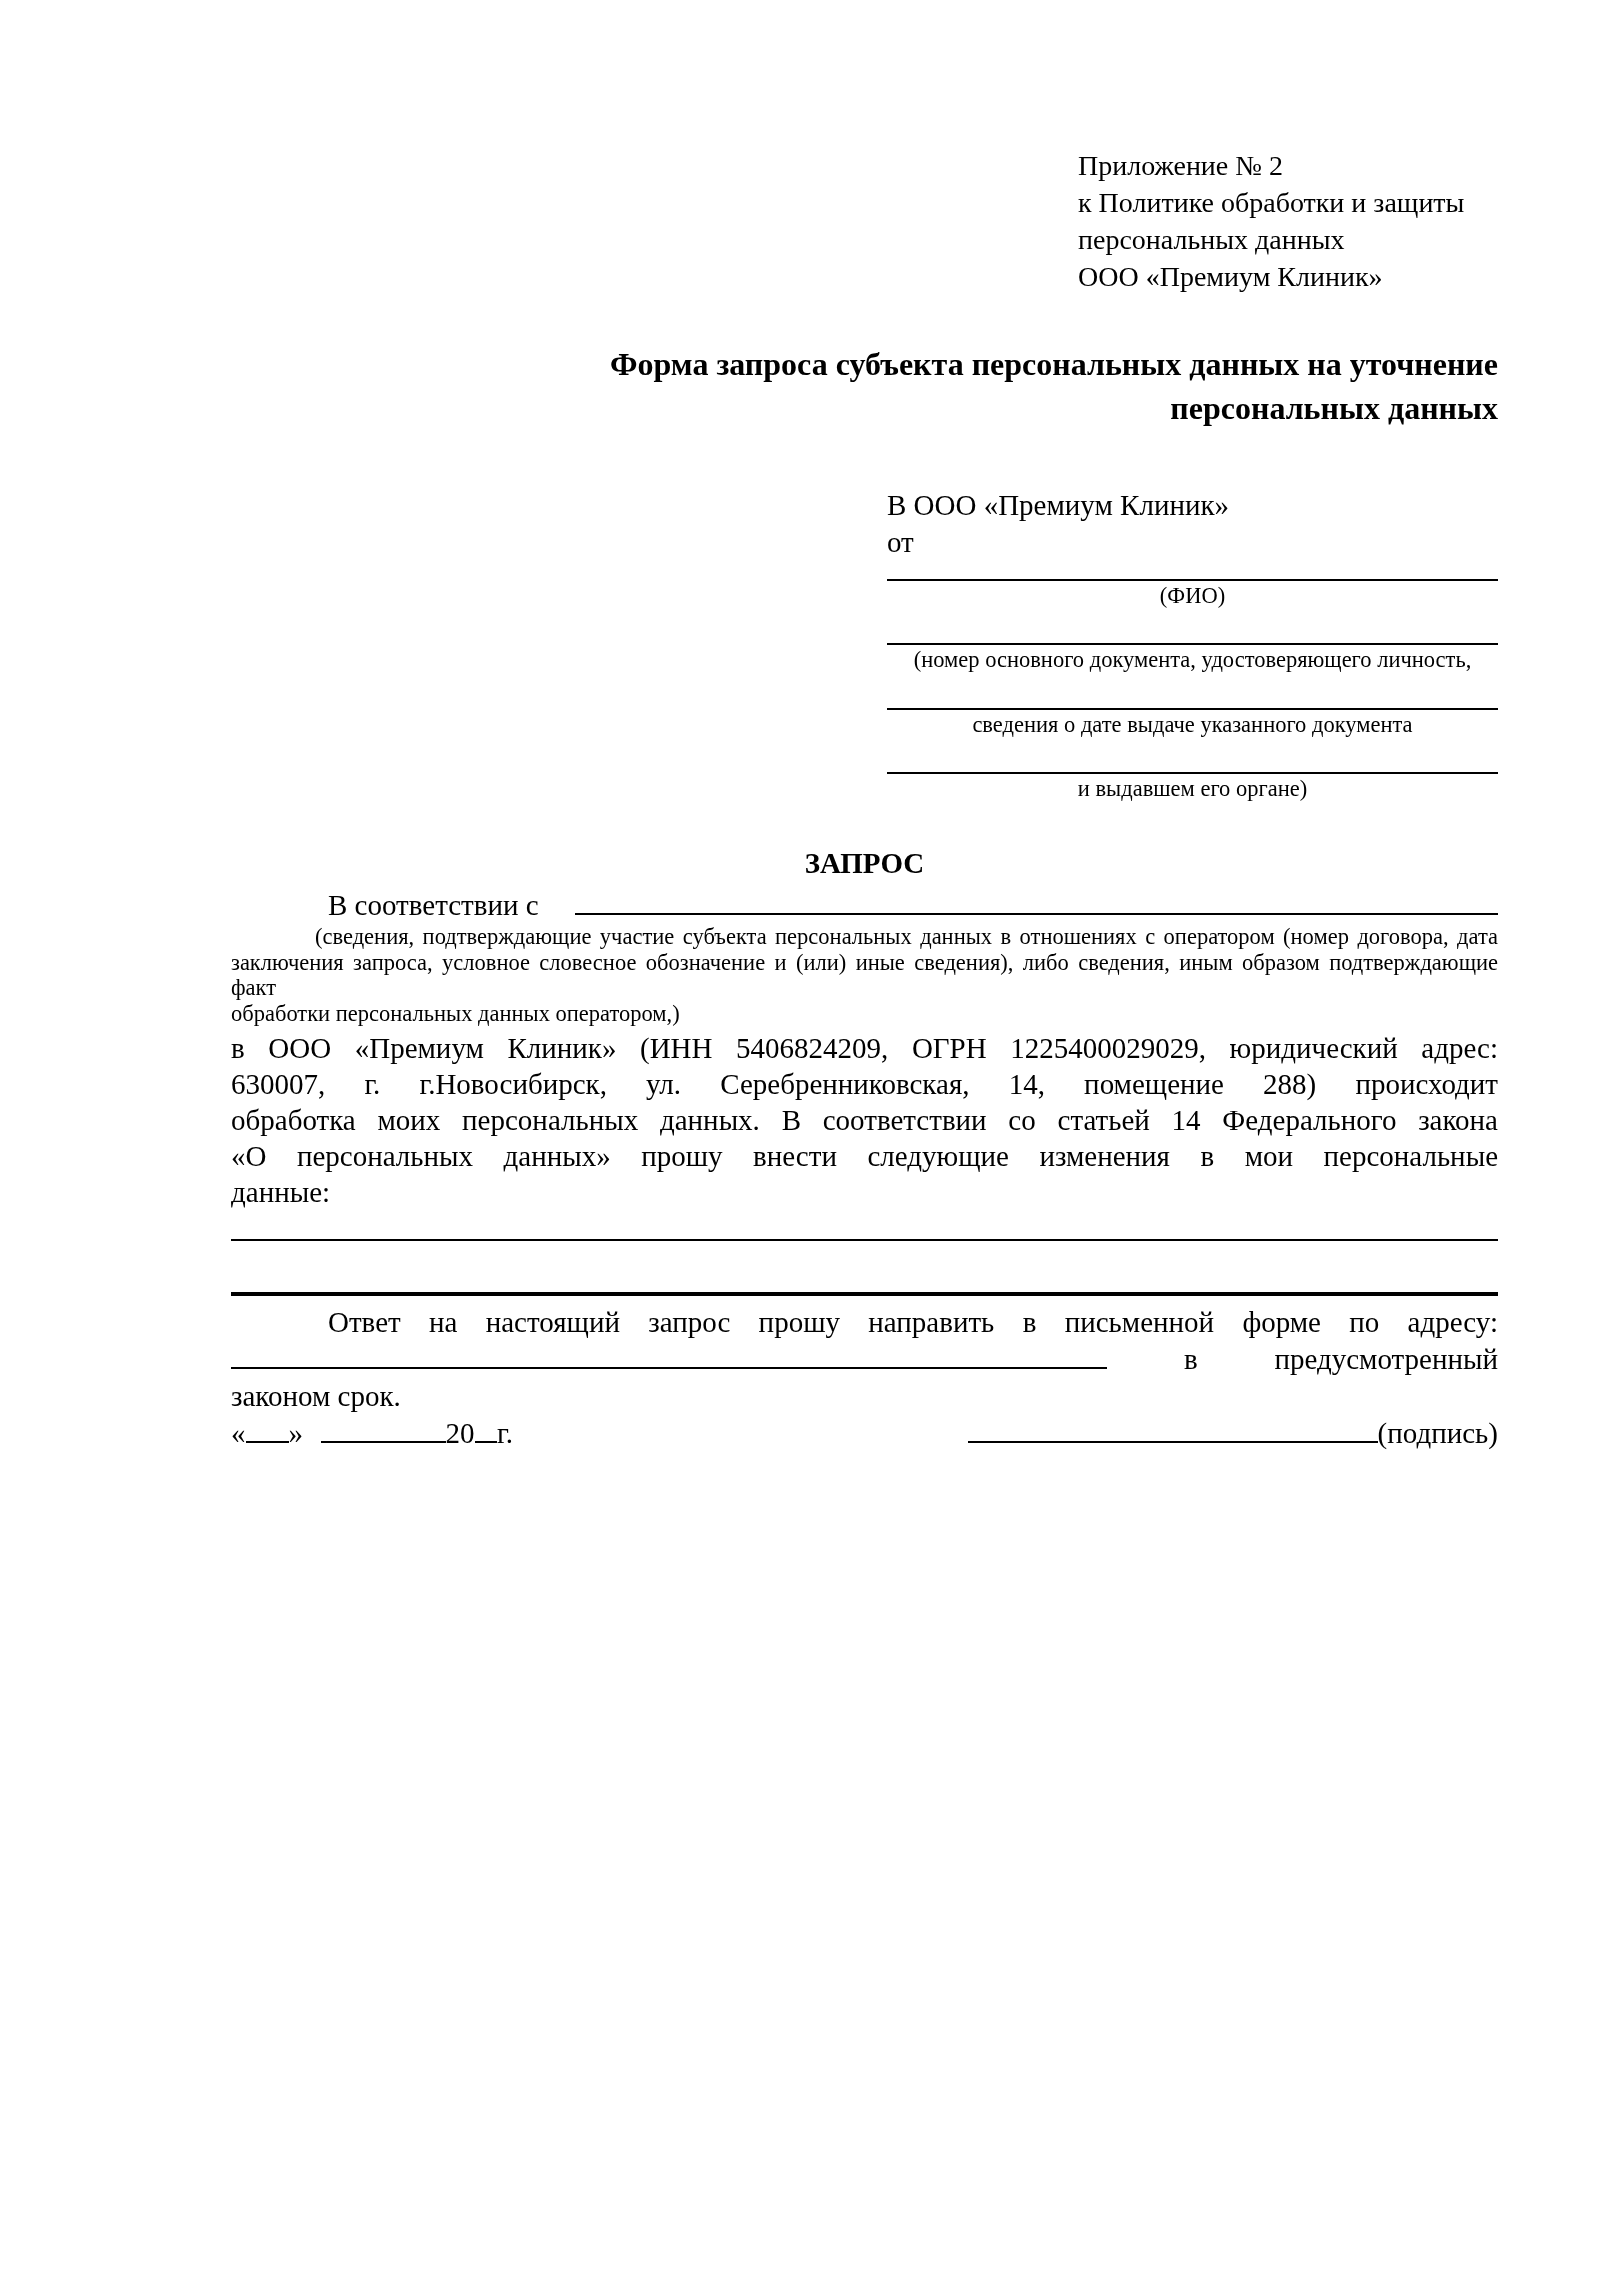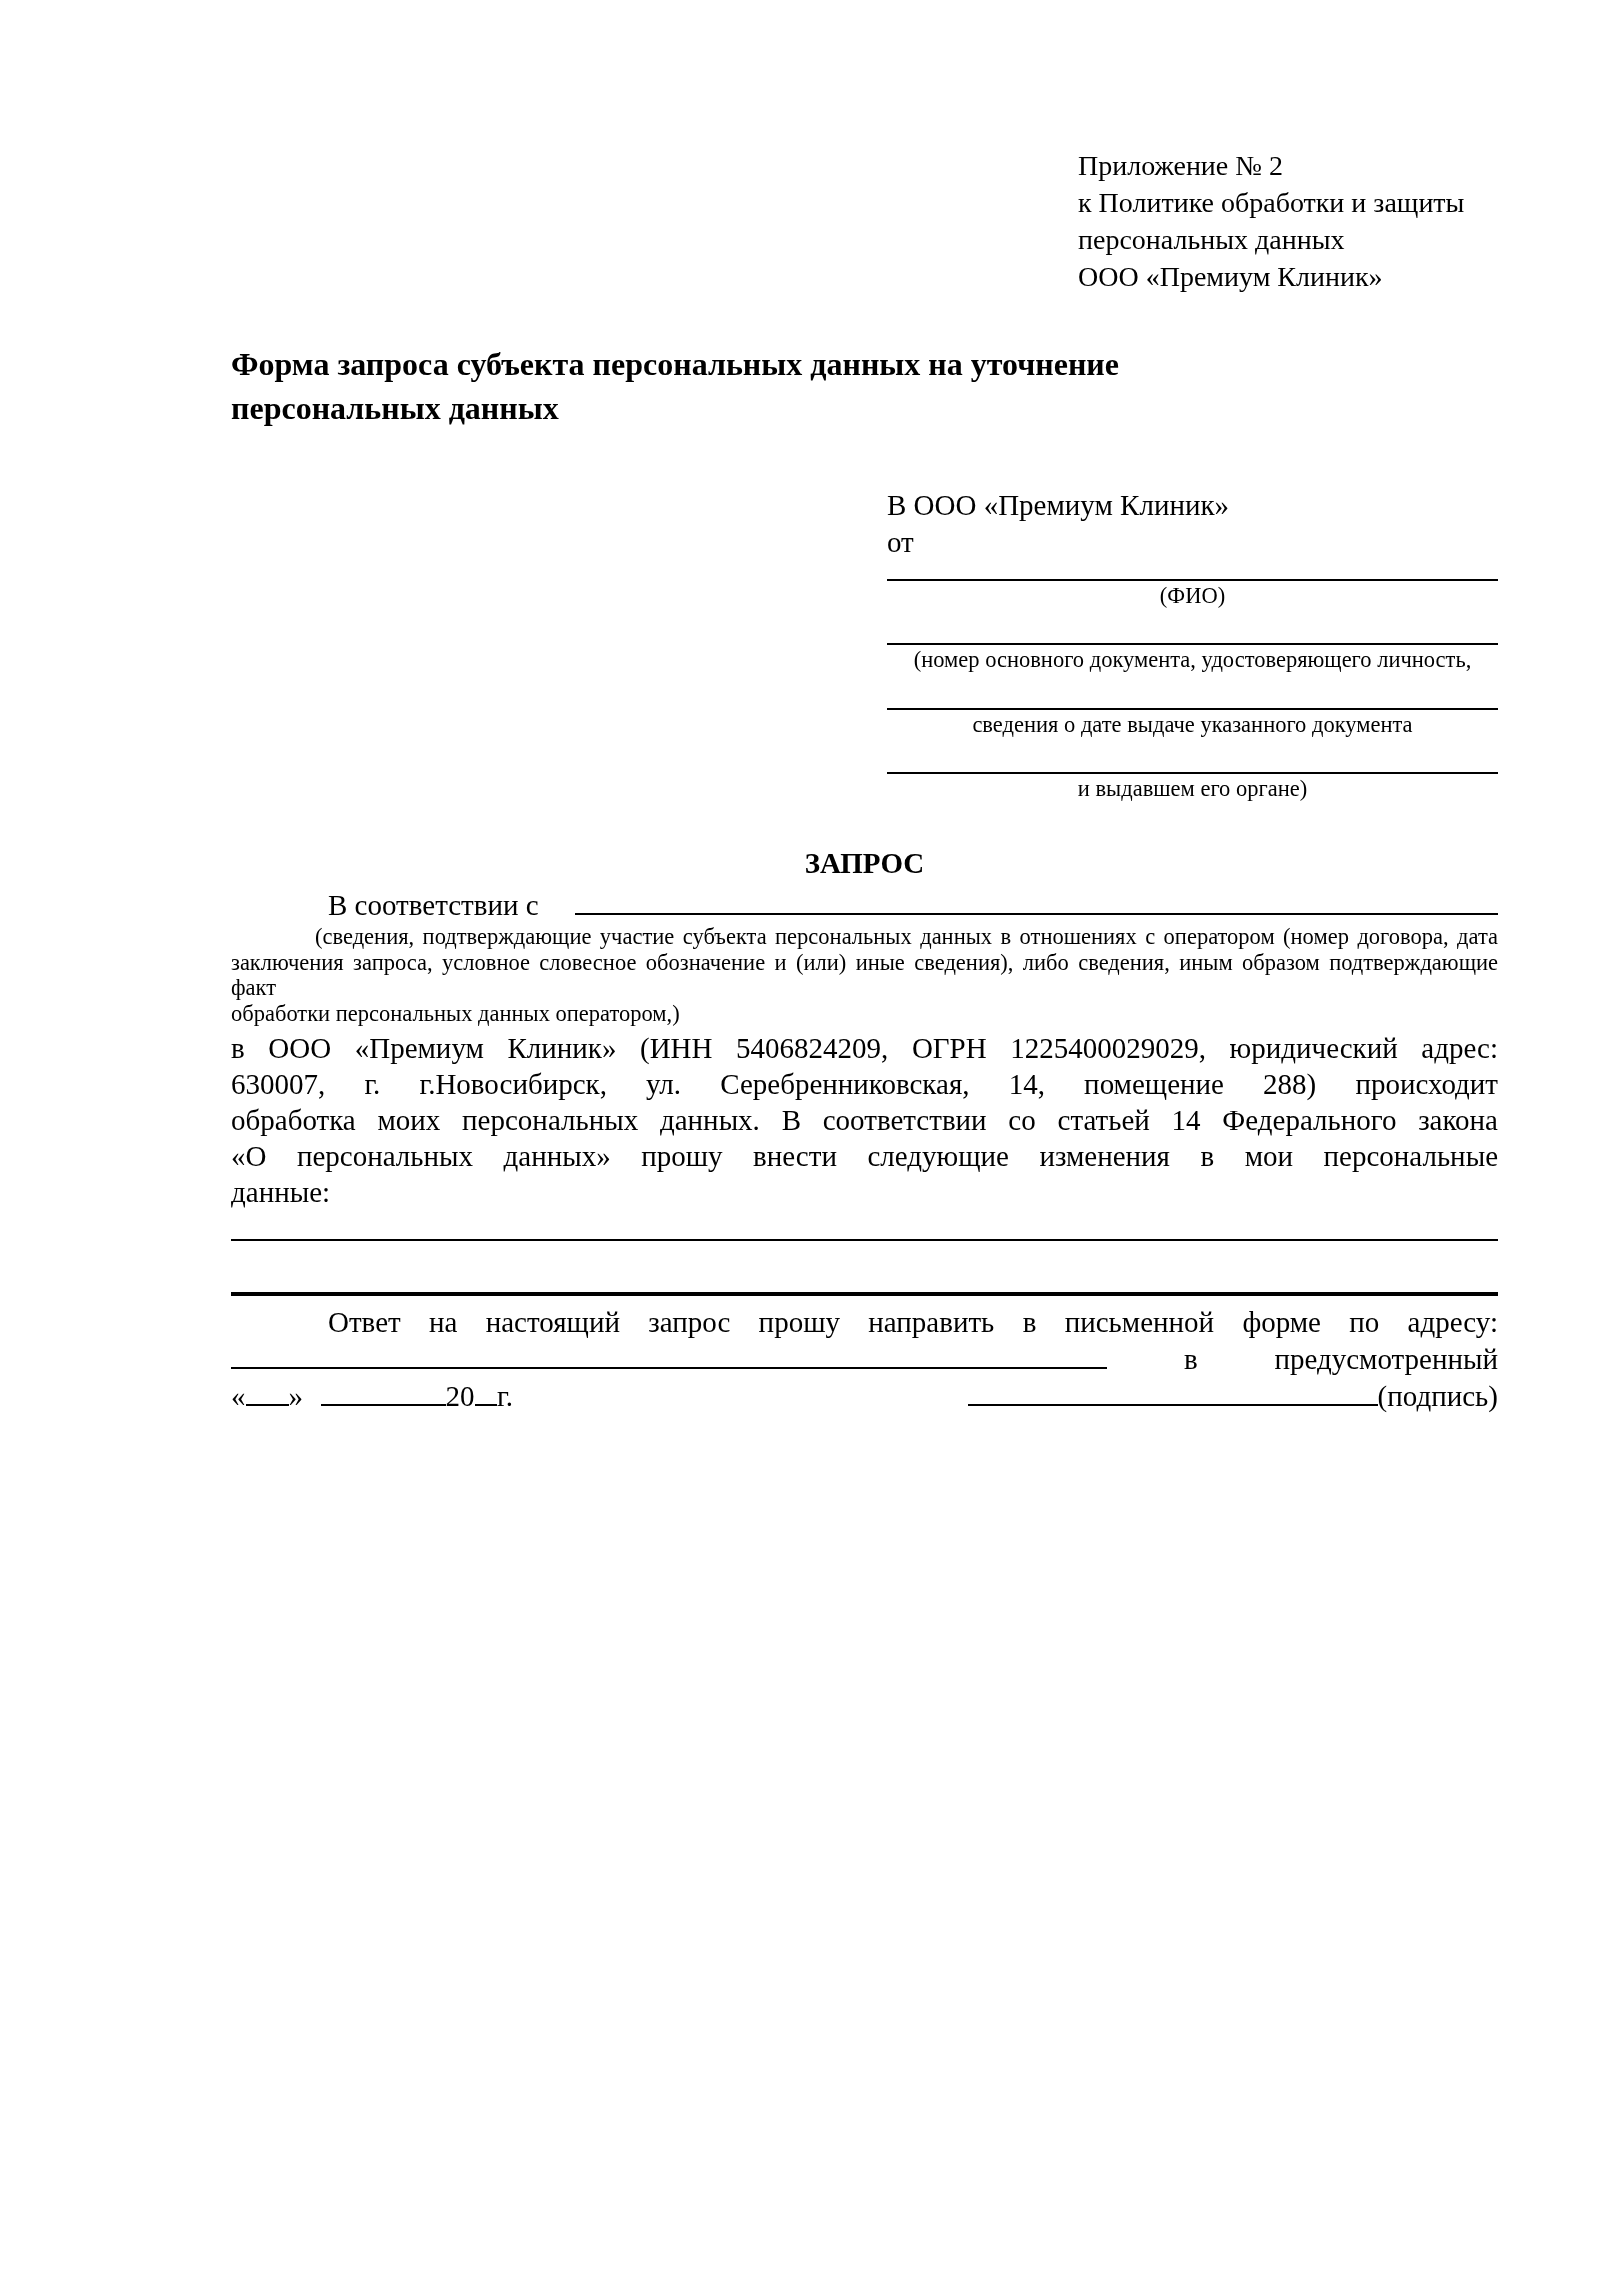--- a/index.html
+++ b/index.html
@@ -11,21 +11,21 @@
     font-family: "Liberation Serif", "DejaVu Serif", serif;
     box-sizing: border-box;
     padding: 147px 123px 0 231px;
     overflow: hidden;
   }
 
   
   .hdr-right { margin-left: 847px; font-size: 28px; line-height: 37px; }
 
   
-  .title { margin-top: 47px; font-weight: bold; font-size: 32px; line-height: 44px; text-align: left; }
+  .title { margin-top: 47px; font-weight: bold; font-size: 32px; line-height: 44px; text-align: right; }
 
   
   .addr { margin-left: 656px; width: 611px; margin-top: 57px; font-size: 29px; line-height: 37px; }
   .addr .blank-first { height: 17.6px; border-bottom: 2px solid #000; }
   .addr .blank { height: 35px; border-bottom: 2px solid #000; }
   .addr .cap { font-size: 22.5px; line-height: 25.5px; text-align: center; padding-top: 2px; }
 
   .zapros { text-align: center; font-size: 29px; line-height: 37px; margin-top: 43px; font-weight: bold; }
 
   .intro { display: flex; align-items: baseline; padding-left: 97px; font-size: 29px; line-height: 37px; margin-top: 5.9px; gap: 29px; }
@@ -109,20 +109,21 @@
   <div class="hline1"></div>
   <div class="hline2"></div>
 
   <div class="reply">
     <div class="l1 just">Ответ на настоящий запрос прошу направить в письменной форме по адресу:</div>
     <div class="l2">
       <span class="addr-line"></span>
       <span class="w">в</span>
       <span class="w">предусмотренный</span>
     </div>
+    <div>законом срок.</div>
   </div>
 
   <div class="footer">
     <div class="nowrap">
       <span>«</span><span class="u u-day"></span><span>»</span><span class="u u-month"></span><span>20</span><span class="u u-year"></span><span>г.</span>
     </div>
     <div class="nowrap">
       <span class="u u-sign"></span><span>(подпись)</span>
     </div>
   </div>

